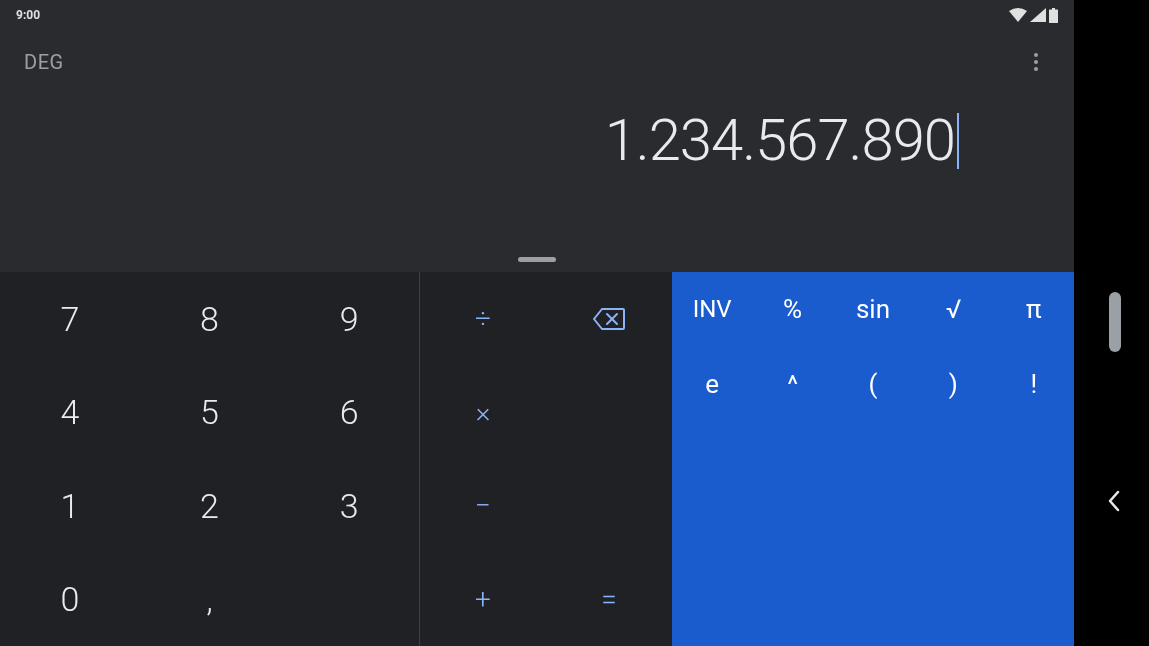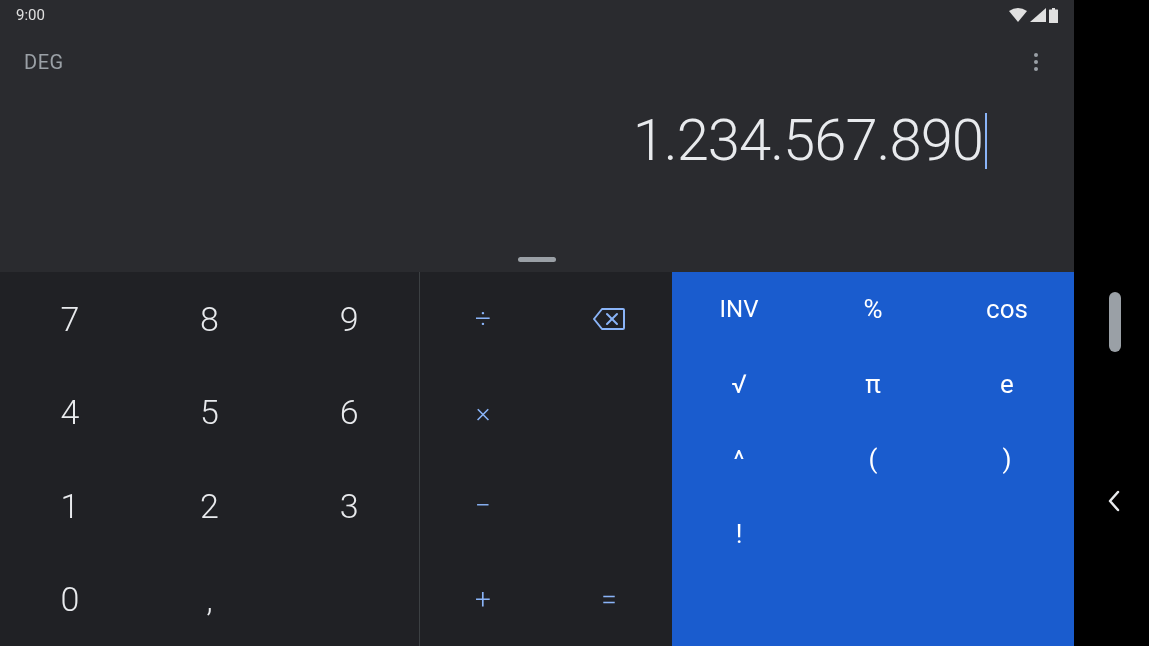--- a/index.html
+++ b/index.html
@@ -23,22 +23,22 @@
       flex-direction: column;
       background: #202125;
     }
     .status-bar {
       height: 30px;
       display: flex;
       justify-content: space-between;
       align-items: center;
       padding: 0 16px;
       color: #e0e0e0;
-      font-size: 15px;
-      font-weight: 400;
+      font-size: 12px;
+      font-weight: 700;
       background: #2a2b2f;
     }
     .status-right {
       display: flex;
       align-items: center;
       gap: 3px;
     }
     .display-area {
       height: 242px;
       background: #2a2b2f;
@@ -64,21 +64,21 @@
       display: flex;
       align-items: center;
       justify-content: center;
       cursor: pointer;
     }
     .display-value {
       color: #e8eaed;
       font-size: 58px;
       font-weight: 300;
       text-align: right;
-      padding: 24px 87px 0 0;
+      padding: 24px 115px 0 0;
       letter-spacing: -1px;
       position: relative;
     }
     .cursor {
       display: inline-block;
       width: 2px;
       height: 56px;
       background: #8ab4f8;
       margin-left: 2px;
       vertical-align: middle;
@@ -145,21 +145,21 @@
       font-weight: 300;
       cursor: pointer;
       user-select: none;
     }
     .oppad .multiply { grid-column: 1 / 3; grid-row: 2; justify-content: center; padding-right: 126px; }
     .oppad .minus { grid-column: 1 / 3; grid-row: 3; justify-content: center; padding-right: 126px; }
     .funcpad {
       flex: 1;
       background: #1a5cce;
       display: grid;
-      grid-template-columns: repeat(3, 1fr);
+      grid-template-columns: repeat(5, 1fr);
       grid-template-rows: repeat(5, 1fr);
     }
     .funcpad .key {
       display: flex;
       align-items: center;
       justify-content: center;
       color: #ffffff;
       font-size: 26px;
       font-weight: 400;
       cursor: pointer;
@@ -258,21 +258,21 @@
       </div>
       <div class="key multiply">×</div>
       <div class="key minus">−</div>
       <div class="key">+</div>
       <div class="key">=</div>
     </div>
 
     <div class="funcpad">
       <div class="key small">INV</div>
       <div class="key">%</div>
-      <div class="key">cos</div>
+      <div class="key">sin</div>
       <div class="key">√</div>
       <div class="key">π</div>
       <div class="key">e</div>
       <div class="key">^</div>
       <div class="key">(</div>
       <div class="key">)</div>
       <div class="key">!</div>
     </div>
   </div>
 </div>

